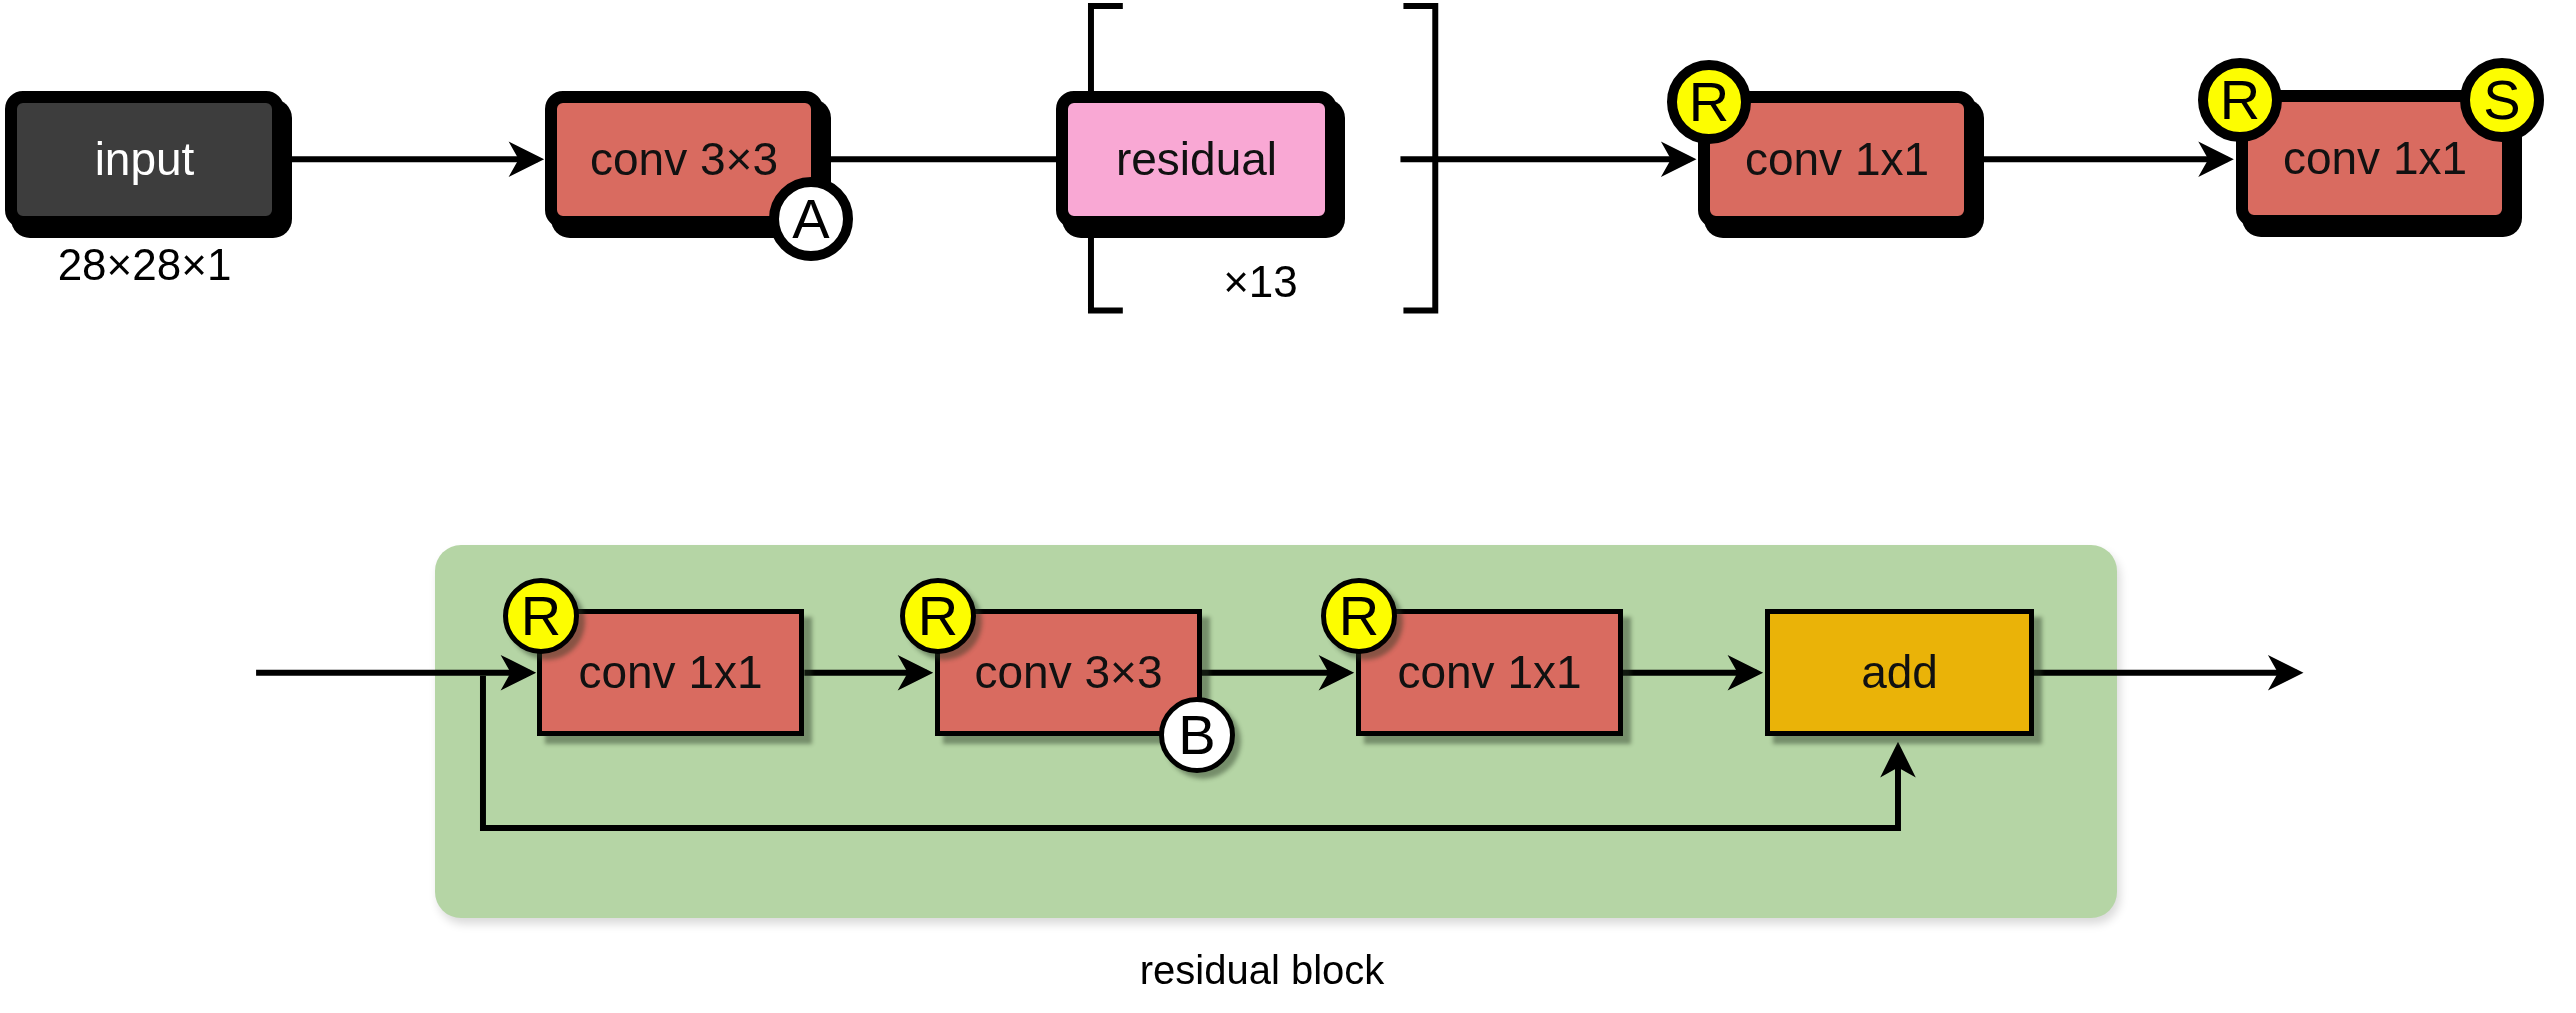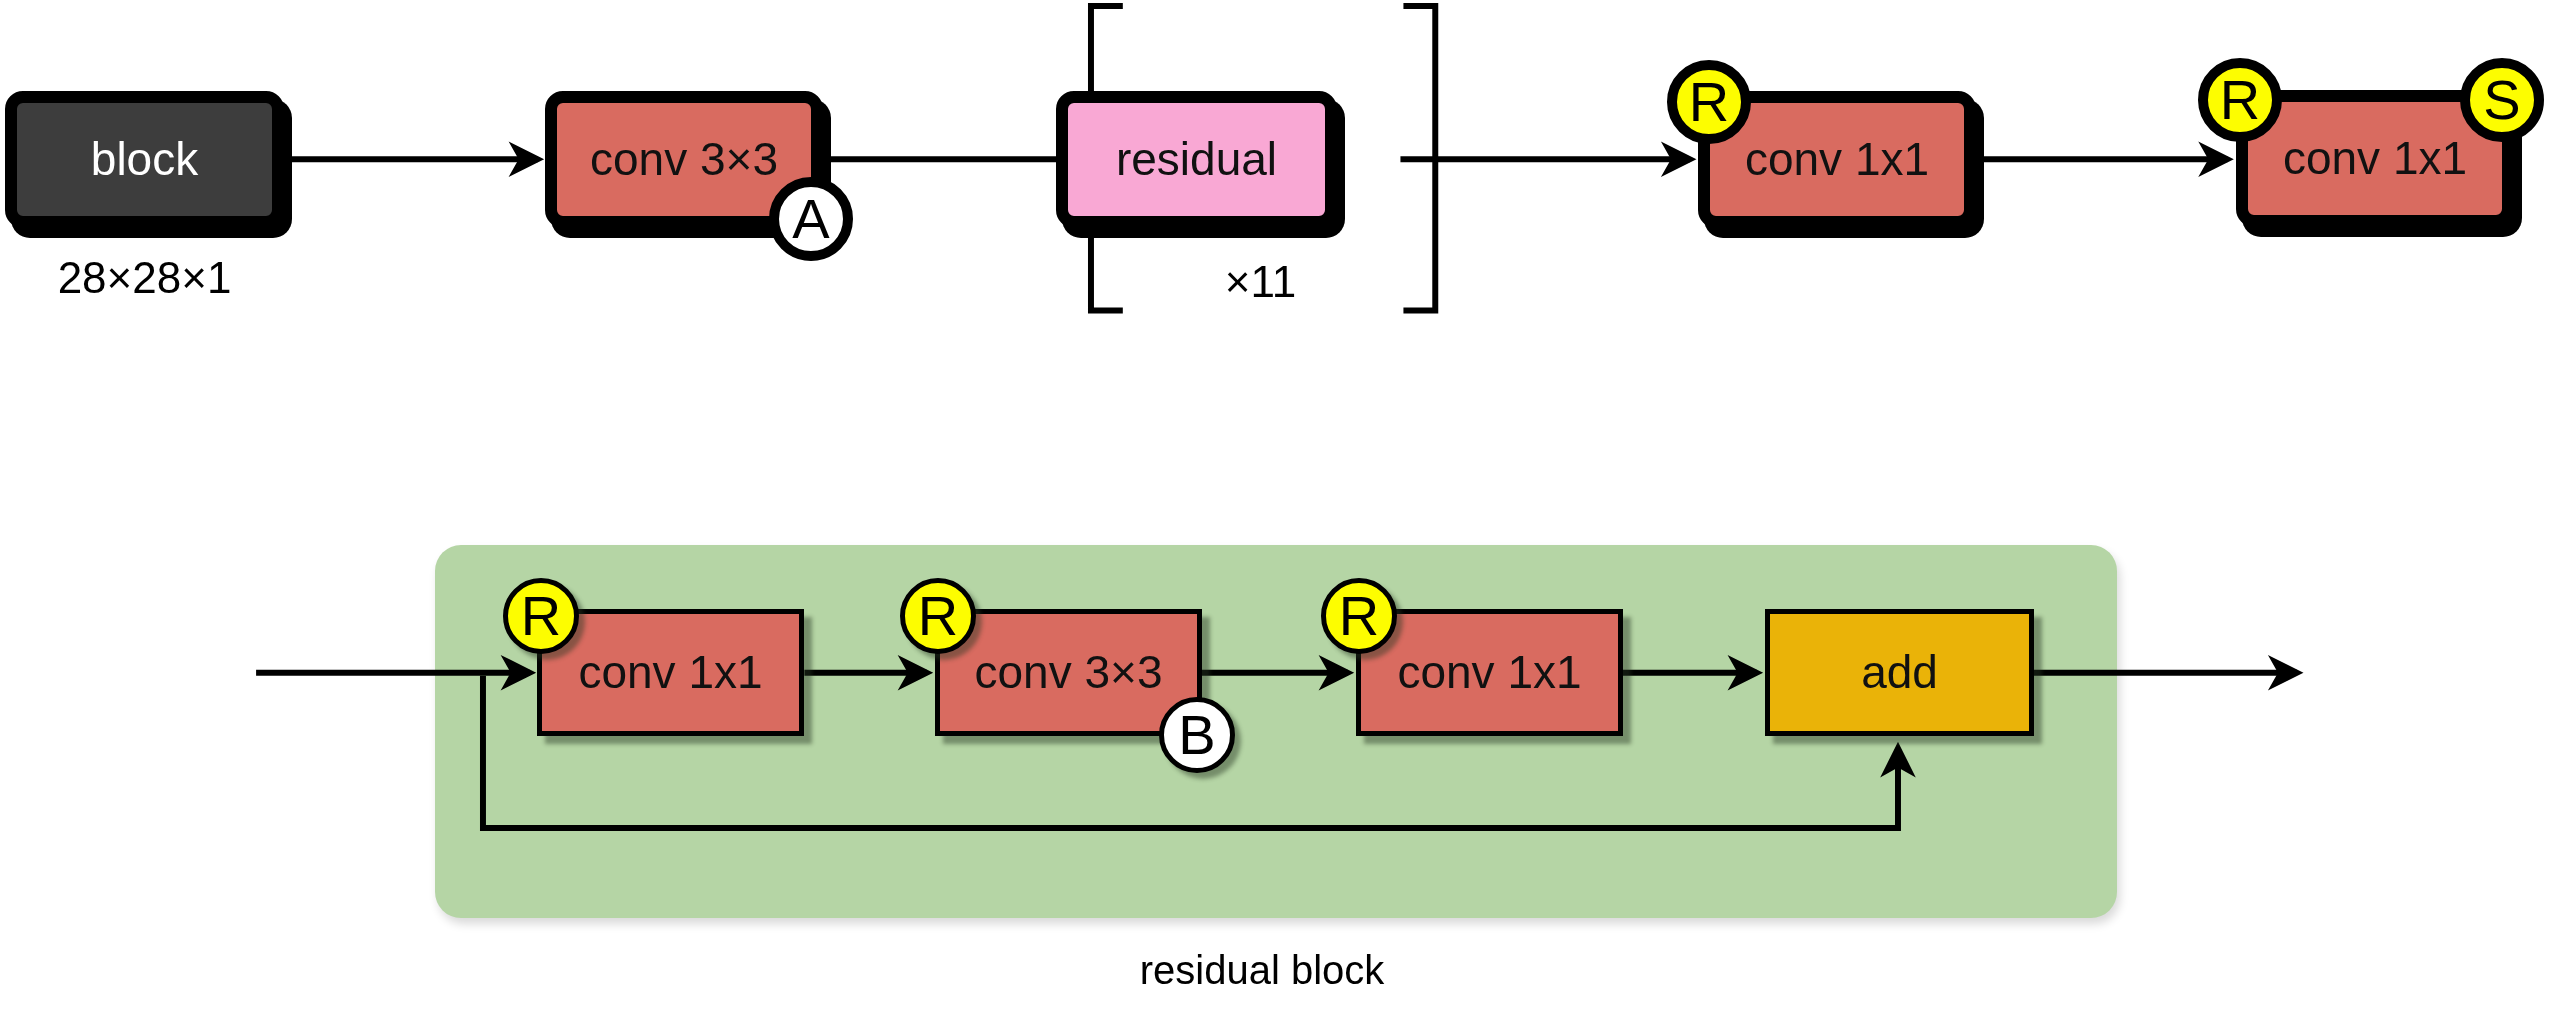--- a/index.html
+++ b/index.html
@@ -73,21 +73,21 @@
     <line x1="257" y1="676" x2="532" y2="676" stroke="#000" stroke-width="6" marker-end="url(#arrow)"></line>
     <line x1="808" y1="676" x2="931" y2="676" stroke="#000" stroke-width="6" marker-end="url(#arrow)"></line>
     <line x1="1207" y1="676" x2="1354" y2="676" stroke="#000" stroke-width="6" marker-end="url(#arrow)"></line>
     <line x1="1630" y1="676" x2="1765" y2="676" stroke="#000" stroke-width="6" marker-end="url(#arrow)"></line>
     <line x1="2043" y1="676" x2="2308" y2="676" stroke="#000" stroke-width="6" marker-end="url(#arrow)"></line>
 
     <path d="M 485,679 L 485,832 L 1907,832 L 1907,752" fill="none" stroke="#000" stroke-width="6" marker-end="url(#arrow)"></path>
   </svg>
 
   <div class="node-thick" style="left:5px;top:91px;width:255px;height:113px;background:#3d3d3d;">
-    <span class="lbl" style="color:#ffffff;">block</span>
+    <span class="lbl" style="color:#ffffff;">input</span>
   </div>
 
   <div class="node-thick" style="left:545px;top:91px;width:254px;height:113px;background:#d96b60;">
     <span class="lbl">conv 3×3</span>
   </div>
 
   <div class="node-thick" style="left:1056px;top:91px;width:257px;height:113px;background:#f9a8d4;">
     <span class="lbl">residual</span>
   </div>
 
@@ -105,22 +105,22 @@
   <div class="badge thick yellow" style="left:1667px;top:60px;">
     <span>R</span>
   </div>
   <div class="badge thick yellow" style="left:2198px;top:58px;">
     <span>R</span>
   </div>
   <div class="badge thick yellow" style="left:2460px;top:58px;">
     <span>S</span>
   </div>
 
-  <div class="dimlabel" style="left:15px;top:253px;width:259px;">28×28×1</div>
-  <div class="dimlabel" style="left:1132px;top:257px;width:257px;">×11</div>
+  <div class="dimlabel" style="left:15px;top:240px;width:259px;">28×28×1</div>
+  <div class="dimlabel" style="left:1132px;top:257px;width:257px;">×13</div>
 
   <div class="node-thin" style="left:537px;top:609px;width:257px;height:117px;background:#d96b60;">
     <span class="lbl">conv 1x1</span>
   </div>
 
   <div class="node-thin" style="left:935px;top:609px;width:257px;height:117px;background:#d96b60;">
     <span class="lbl">conv 3×3</span>
   </div>
 
   <div class="node-thin" style="left:1356px;top:609px;width:257px;height:117px;background:#d96b60;">

